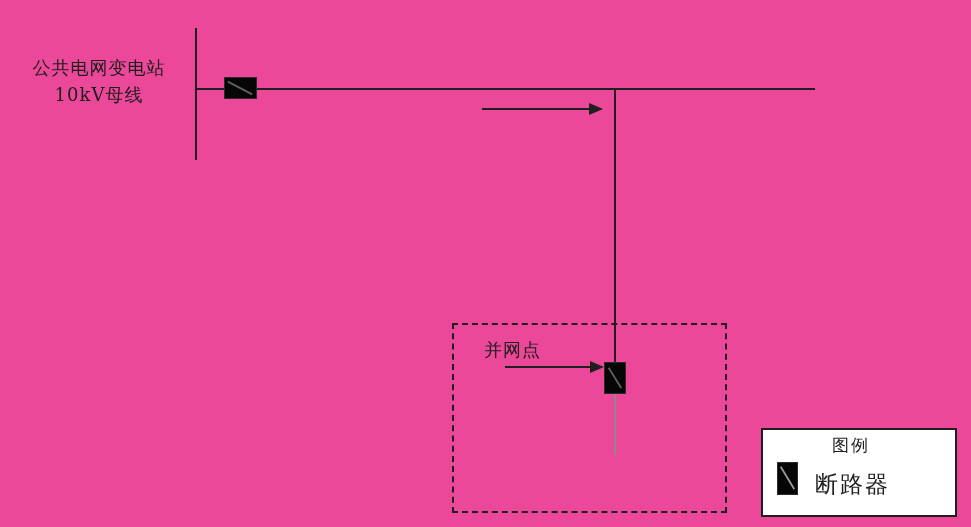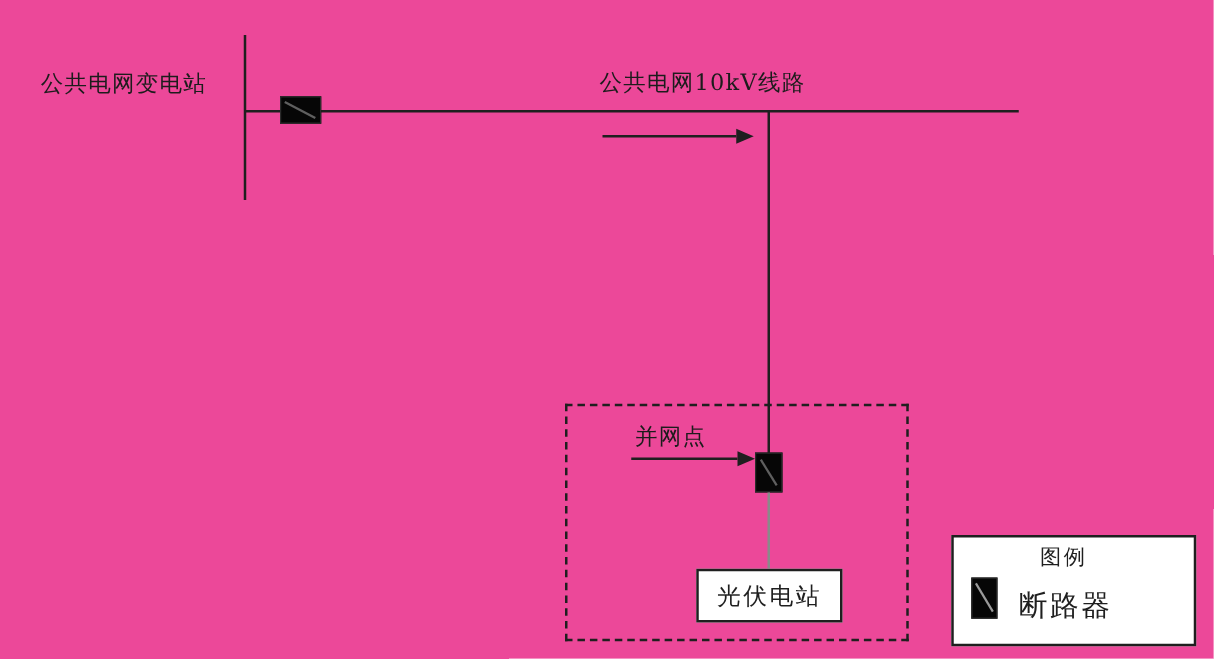--- a/index.html
+++ b/index.html
@@ -62,58 +62,55 @@
     font-size:23px;letter-spacing:2px;
   }
 </style>
 </head>
 <body>
 
 <div class="canvas">
 
   <div class="label center" style="left:8px;top:54px;width:182px;">
     <div style="line-height:27px;">公共电网变电站</div>
+    <div style="line-height:27px;">10kV母线</div>
   </div>
 
   <div class="vline" style="left:195px;top:28px;height:132px;"></div>
 
   <div class="hline" style="left:196px;top:88px;width:619px;"></div>
 
   <div class="breaker" style="left:224px;top:77px;width:33px;height:22px;">
     <svg viewBox="0 0 33 22" preserveAspectRatio="none">
       <line x1="3" y1="4" x2="29" y2="18" stroke="#5f5f5f" stroke-width="2"></line>
     </svg>
   </div>
 
-  <div class="label center" style="left:452px;top:56px;width:220px;">公共电网10kV线路</div>
 
   <div class="arrow-line" style="left:482px;top:108px;width:107px;"></div>
   <div class="arrow-head" style="left:589px;top:103px;"></div>
 
 
   <div class="vline" style="left:614px;top:89px;height:274px;"></div>
 
   <div class="dashed-box" style="left:452px;top:323px;width:275px;height:190px;"></div>
 
-  <div class="label" style="left:508px;top:339px;">并网点</div>
+  <div class="label" style="left:484px;top:339px;">并网点</div>
 
   <div class="arrow-line" style="left:505px;top:366px;width:85px;"></div>
   <div class="arrow-head" style="left:590px;top:361px;"></div>
 
   <div class="breaker" style="left:604px;top:362px;width:22px;height:32px;">
     <svg viewBox="0 0 22 32" preserveAspectRatio="none">
       <line x1="4" y1="5" x2="18" y2="27" stroke="#5f5f5f" stroke-width="2"></line>
     </svg>
   </div>
 
   <div class="vline-thin" style="left:614px;top:394px;height:61px;"></div>
 
-  <div class="solid-box pv-box" style="left:557px;top:455px;width:117px;height:43px;">
-    <span>光伏电站</span>
-  </div>
 
   <div class="solid-box" style="left:761px;top:428px;width:196px;height:89px;"></div>
 
   <div class="legend-title" style="left:832px;top:434px;text-align:right;">图例</div>
 
   <div class="breaker" style="left:777px;top:462px;width:21px;height:33px;">
     <svg viewBox="0 0 21 33" preserveAspectRatio="none">
       <line x1="3" y1="4" x2="18" y2="28" stroke="#9a9a9a" stroke-width="2"></line>
     </svg>
   </div>

